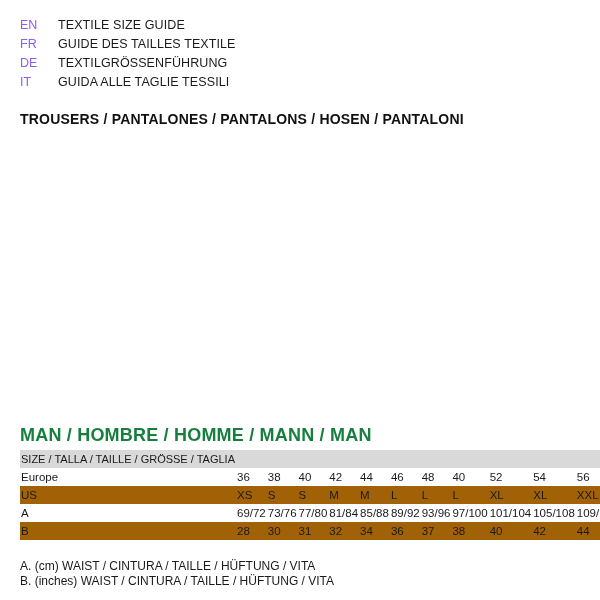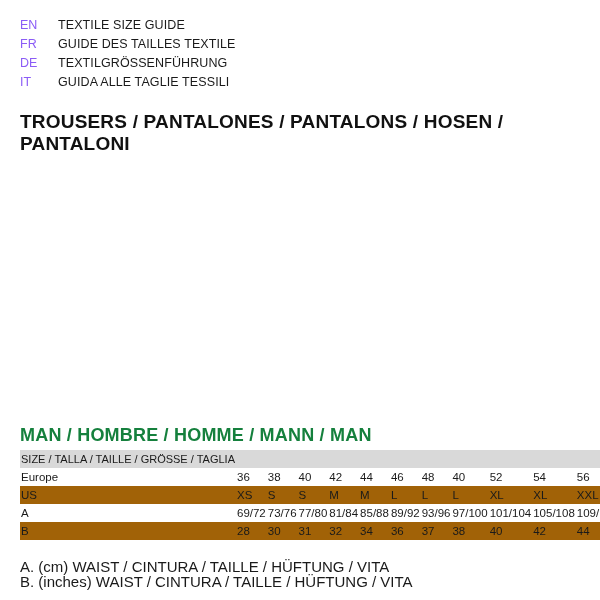--- a/index.html
+++ b/index.html
@@ -43,21 +43,21 @@
     font-size: 12.5px;
     color: #1a1a1a;
     letter-spacing: 0.1px;
   }
 
   
   .garment-title {
     position: absolute;
     left: 20px;
     top: 111px;
-    font-size: 19px;
+    font-size: 14px;
     font-weight: bold;
     letter-spacing: 0.2px;
     color: #111;
   }
 
   
   .figure-wrap {
     position: absolute;
     left: 400px;
     top: 10px;
@@ -111,21 +111,21 @@
     width: 78px;
   }
   table.size-table td.val {
     width: 43px;
   }
 
   .notes {
     position: absolute;
     left: 20px;
     top: 559px;
-    font-size: 15px;
+    font-size: 12px;
     line-height: 15px;
     color: #1a1a1a;
   }
   .notes div { white-space: nowrap; }
 </style>
 </head>
 <body>
 
 <div class="page">
 

